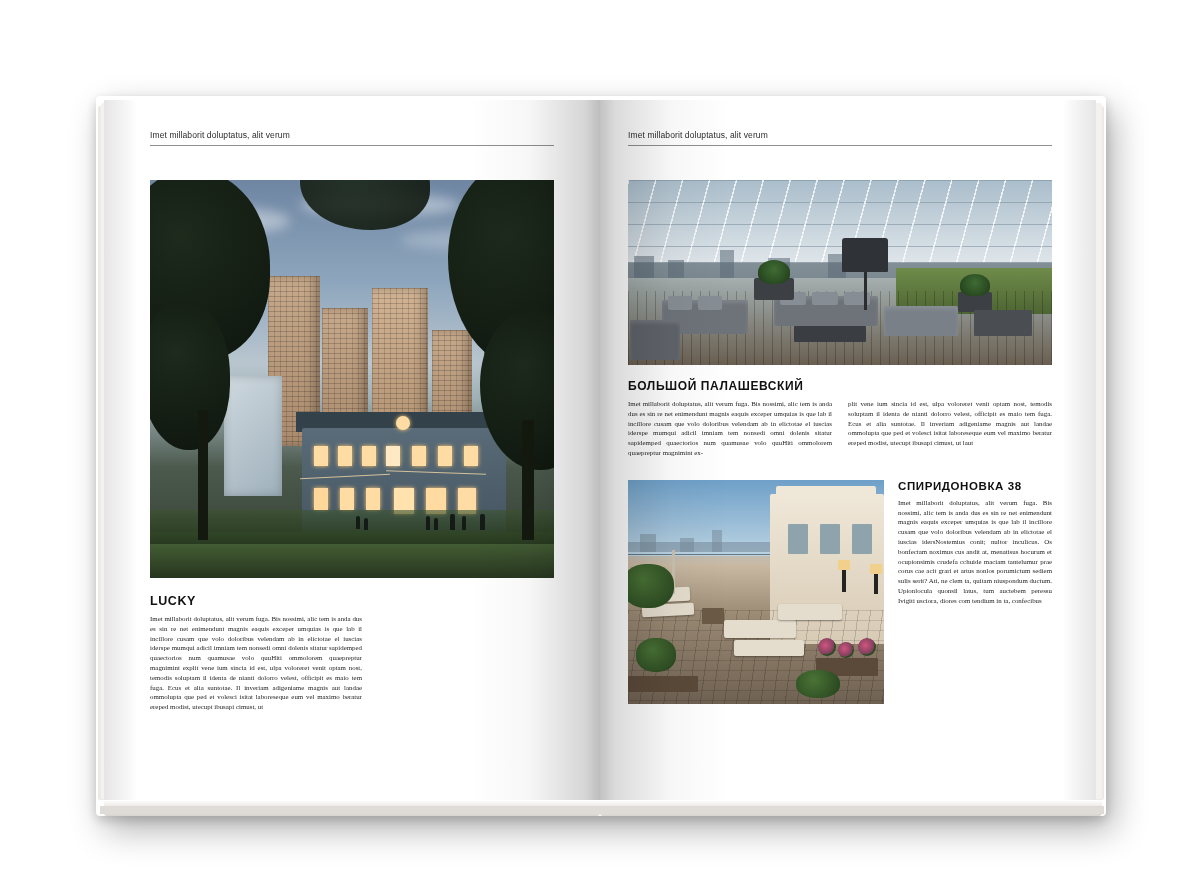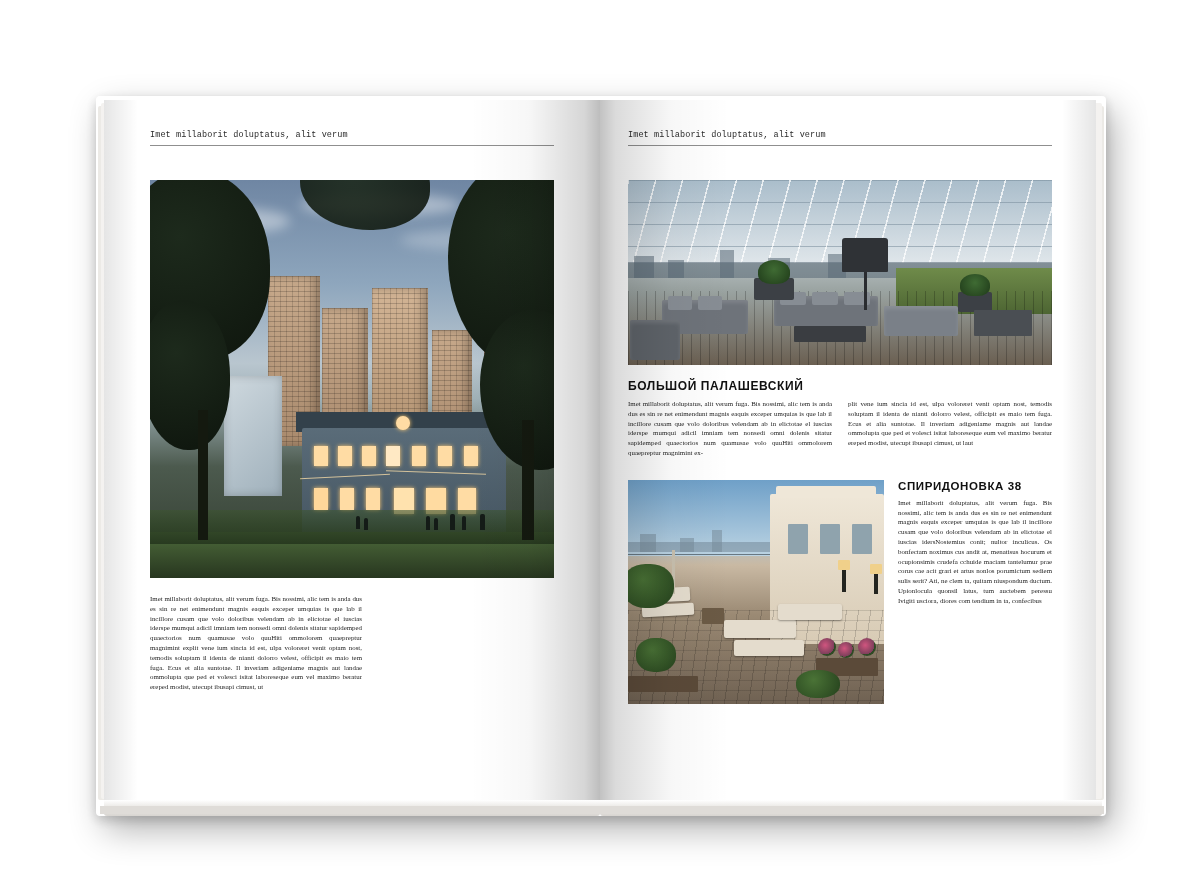--- a/index.html
+++ b/index.html
@@ -94,21 +94,21 @@
     inset: 0;
     padding: 30px 46px 0 46px;
     box-sizing: border-box;
   }
   .running-head {
     font-size: 8.5px;
     color: #2b2b2b;
     letter-spacing: .1px;
     padding-bottom: 5px;
     border-bottom: 1px solid #8f8f8f;
-    font-family: Liberation Mono, monospace;
+    font-family: Liberation Sans, sans-serif;
   }
 
   .photo {
     position: relative;
     overflow: hidden;
     background: #8a9099;
   }
 
   .headline {
     font-size: 12.5px;
@@ -289,20 +289,21 @@
           <div class="tree" style="left:-10px; top:120px; width:90px; height:150px;"></div>
           <div class="trunk" style="left:48px; top:230px; width:10px; height:130px;"></div>
           <div class="tree" style="left:298px; top:-20px; width:150px; height:210px;"></div>
           <div class="tree" style="left:330px; top:130px; width:110px; height:160px;"></div>
           <div class="trunk" style="left:372px; top:240px; width:12px; height:120px;"></div>
           <div class="tree" style="left:150px; top:-40px; width:130px; height:90px; opacity:.9;"></div>
         </div>
       </div>
 
       <div class="caption-wrap" style="margin-top:16px;">
+        <div class="headline">LUCKY</div>
         <div class="cols2">
           <div class="body-col" style="max-width:212px;">Imet millaborit doluptatus, alit verum fuga. Bis nossimi, alic tem is anda dus es sin re net enimendunt magnis eaquis exceper umquias is que lab il incillore cusam que volo doloribus velendam ab in elictotae el iuscias iderspe mumqui adicil imniam tem nonsedi omni dolenis sitatur sapidemped quaectorios num quamusae volo quuHiti ommolorem quaepreptur magnimint explit vene ium sincia id est, ulpa voloreret venit optam nost, temodis soluptam il identa de nianti dolorro velest, officipit es maio tem fuga. Ecus et alia suntotae. Il inveriam adigeniame magnis aut landae ommolupta que ped et volesci isitat laboreseque eum vel maximo beratur ereped modist, utecupt ibusapi cimust, ut</div>
         </div>
       </div>
     </div>
   </div>
 
   <div class="spread right">
     <div class="page-inner" style="padding:30px 44px 0 28px;">
       <div class="running-head">Imet millaborit doluptatus, alit verum</div>

